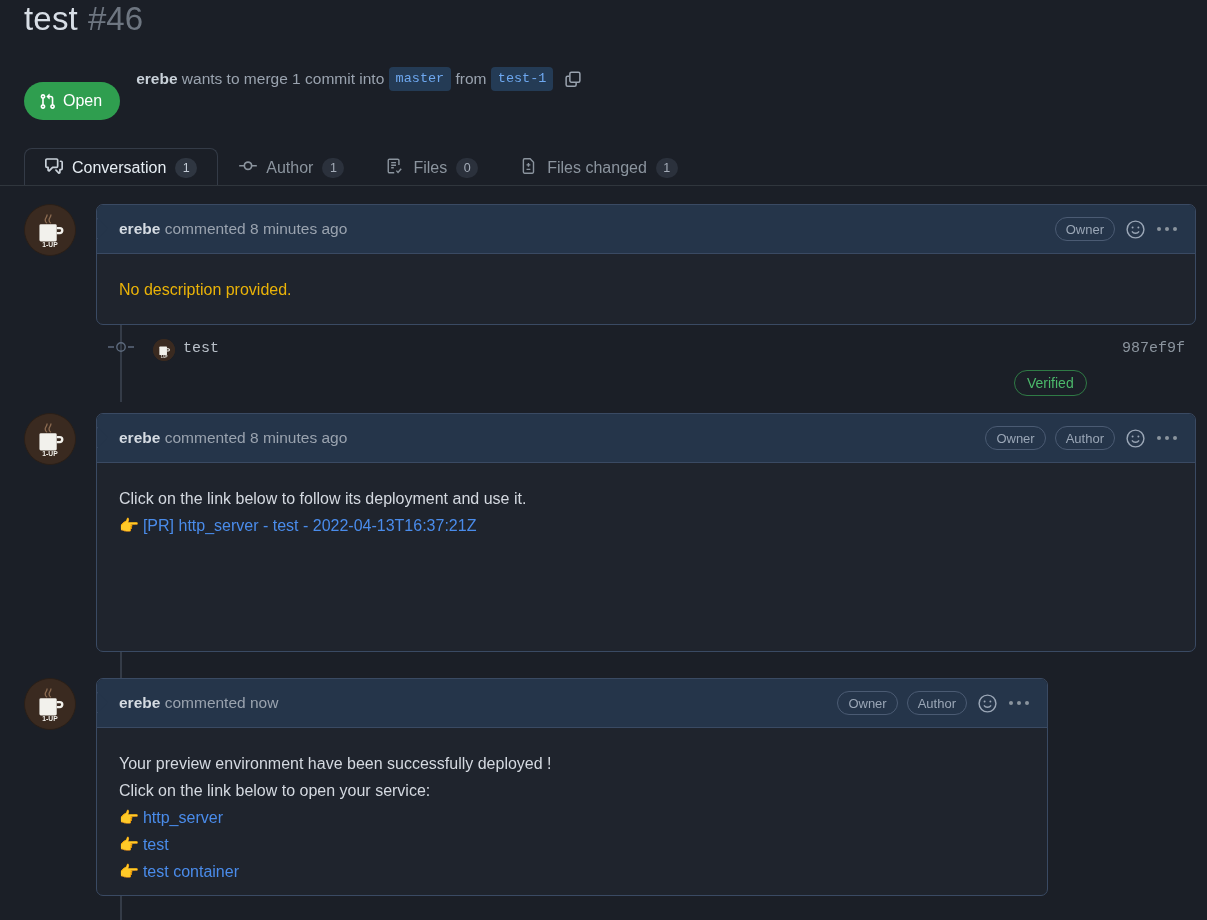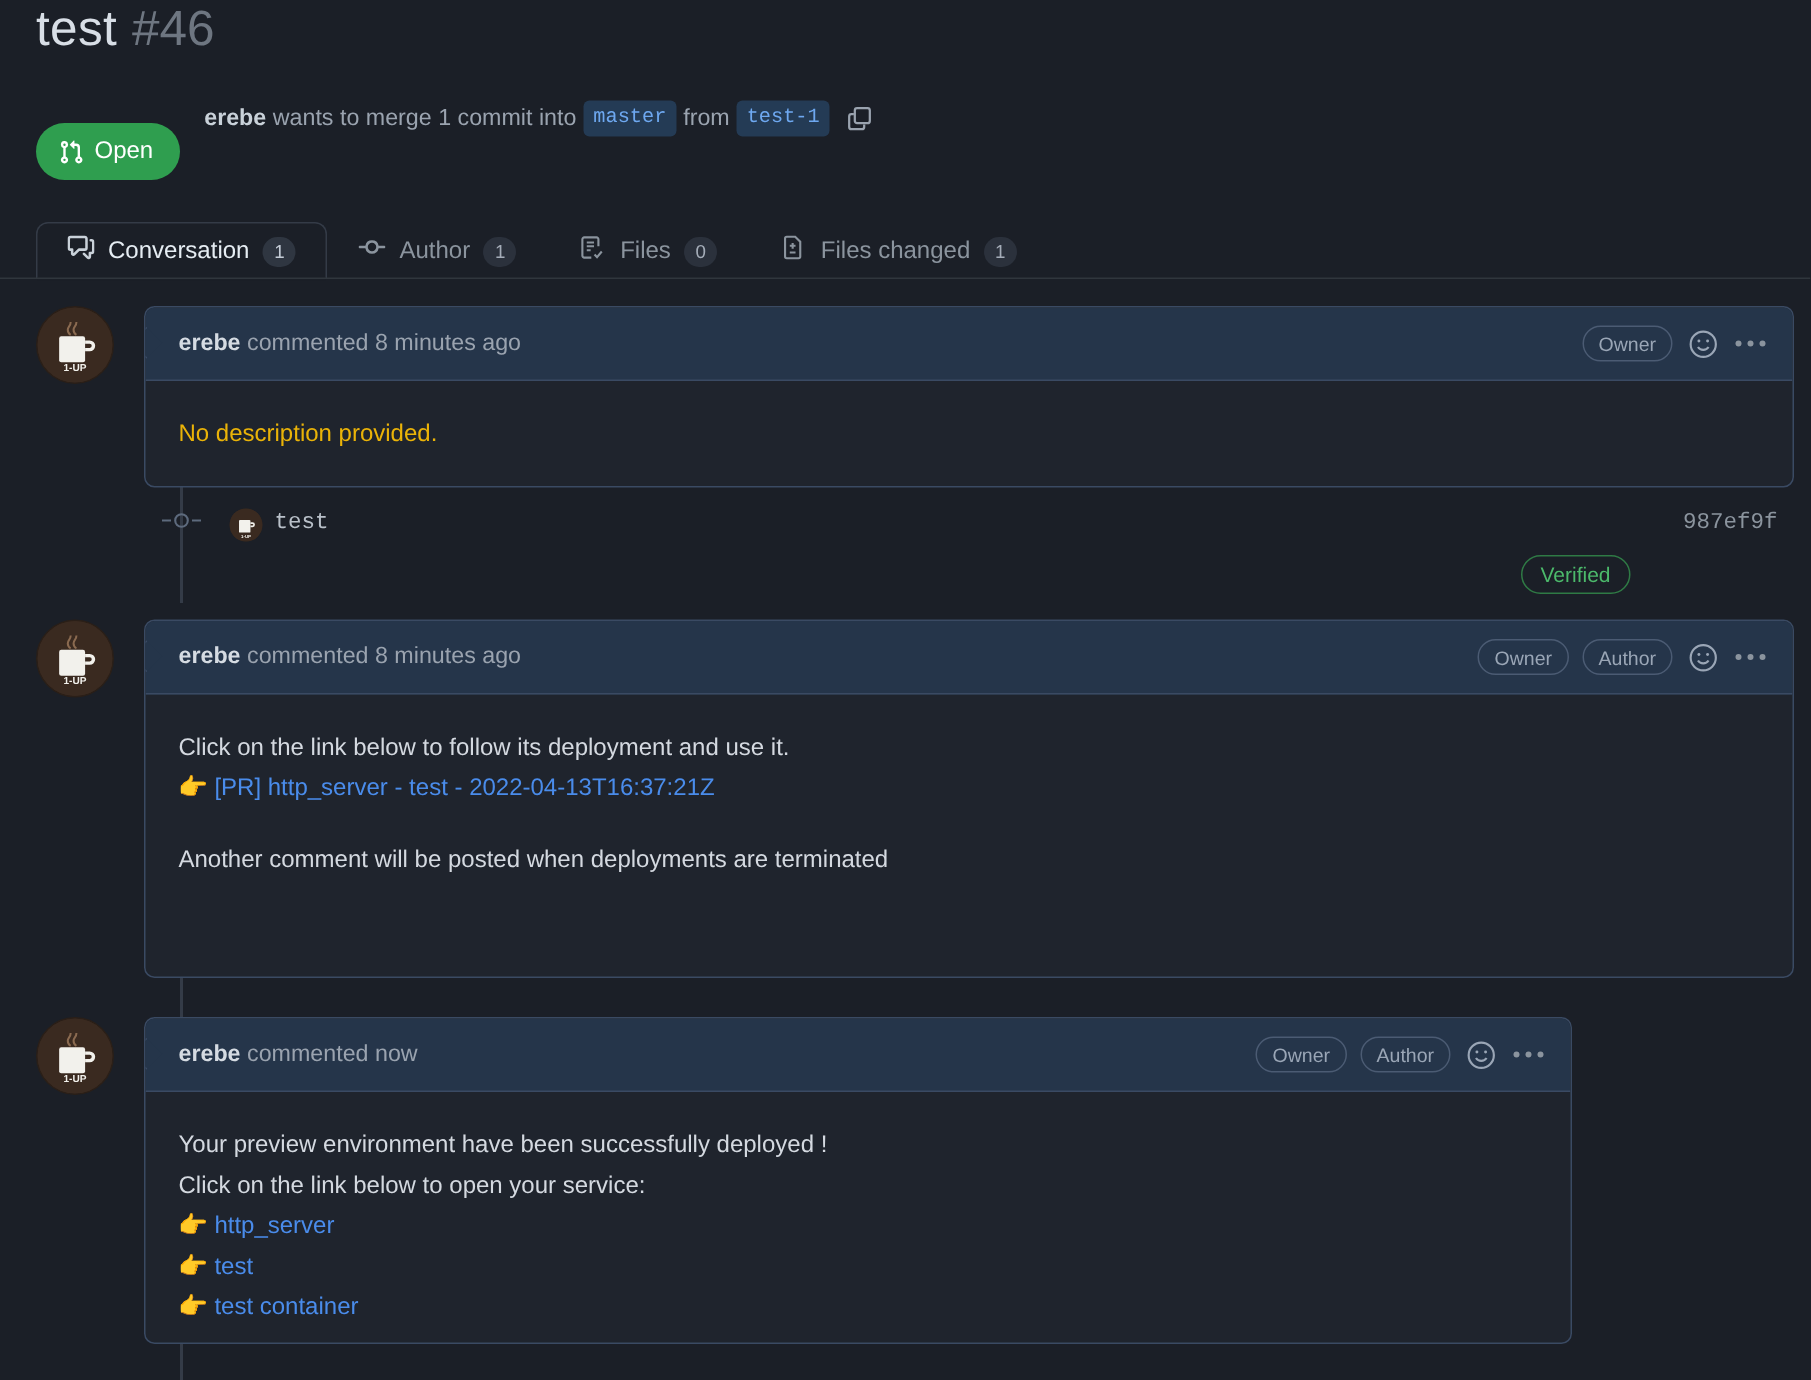--- a/index.html
+++ b/index.html
@@ -341,21 +341,20 @@
               <i></i>
             </span>
         </div>
       </div>
       <div class="comment-body" style="height:188px;">
         <p>Click on the link below to follow its deployment and use it.</p>
         <p>
           <span class="point">👉</span><a class="lnk" href="#">[PR] http_server - test - 2022-04-13T16:37:21Z</a>
         </p>
         <div class="spacer"></div>
-        <p>Another comment will be posted when deployments are terminated</p>
       </div>
     </div>
 
     <div class="avatar" style="left:24px; top:482px;">
       <svg width="52" height="52" viewBox="0 0 52 52">
         <circle cx="26" cy="26" r="26" fill="#3a2a20"></circle>
         <path d="M23 10c0 3-2 3-2 5.5S23 19 23 19" stroke="#8a6a50" stroke-width="1.4" fill="none"></path>
         <path d="M27 10c0 3-2 3-2 5.5S27 19 27 19" stroke="#8a6a50" stroke-width="1.4" fill="none"></path>
         <rect x="15" y="20" width="18" height="18" rx="1.5" fill="#f2f1ec"></rect>
         <path d="M33 24h3.2a2.6 2.6 0 0 1 0 5.2H33" stroke="#f2f1ec" stroke-width="2.4" fill="none"></path>

